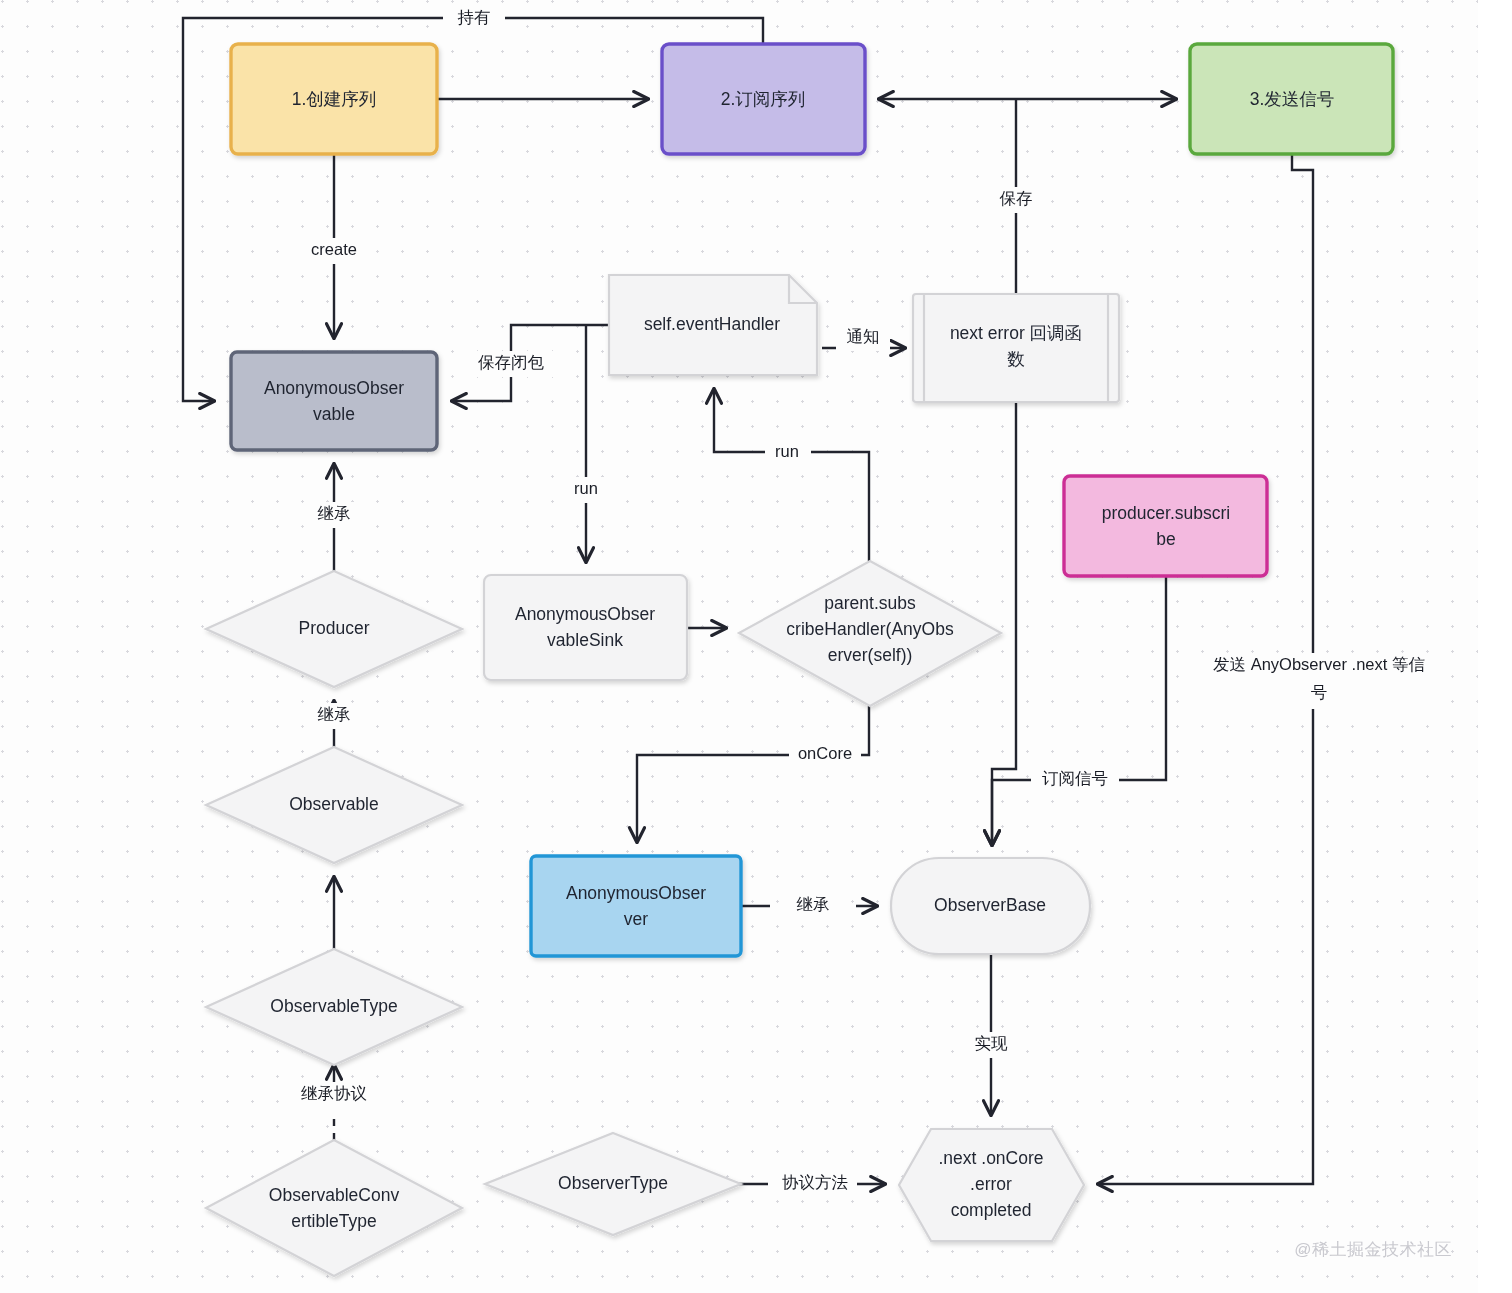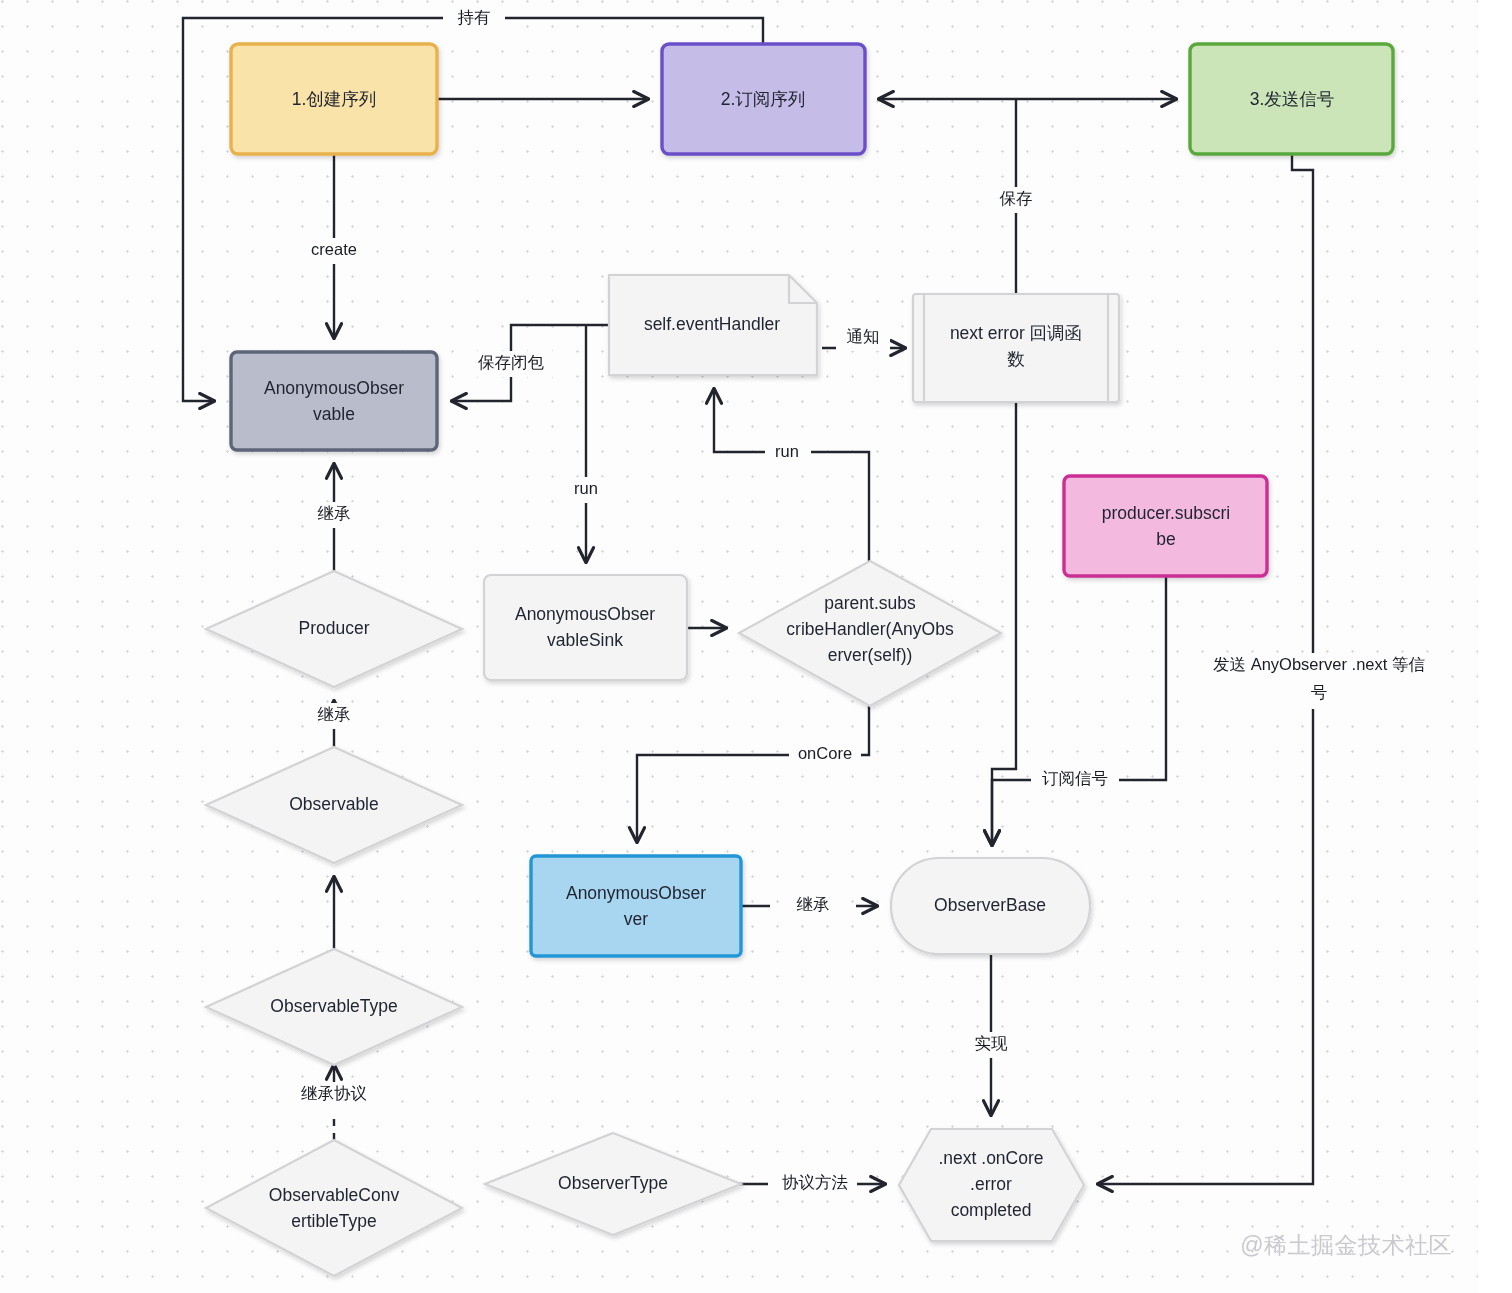--- a/index.html
+++ b/index.html
@@ -55,21 +55,21 @@
   .shape-plain {
     fill: #f4f4f5;
     stroke: #d3d3d6;
     stroke-width: 2.2;
   }
   .watermark {
     position: absolute;
     right: 26px;
     bottom: 32px;
     font-family: "Liberation Sans", "DejaVu Sans", sans-serif;
-    font-size: 23px;
+    font-size: 17px;
     color: #c9c9cf;
     letter-spacing: 0.5px;
     user-select: none;
   }
   .shadow-soft { filter: url(#softshadow); }
 </style>
 </head>
 <body>
 
 <div id="canvas">

